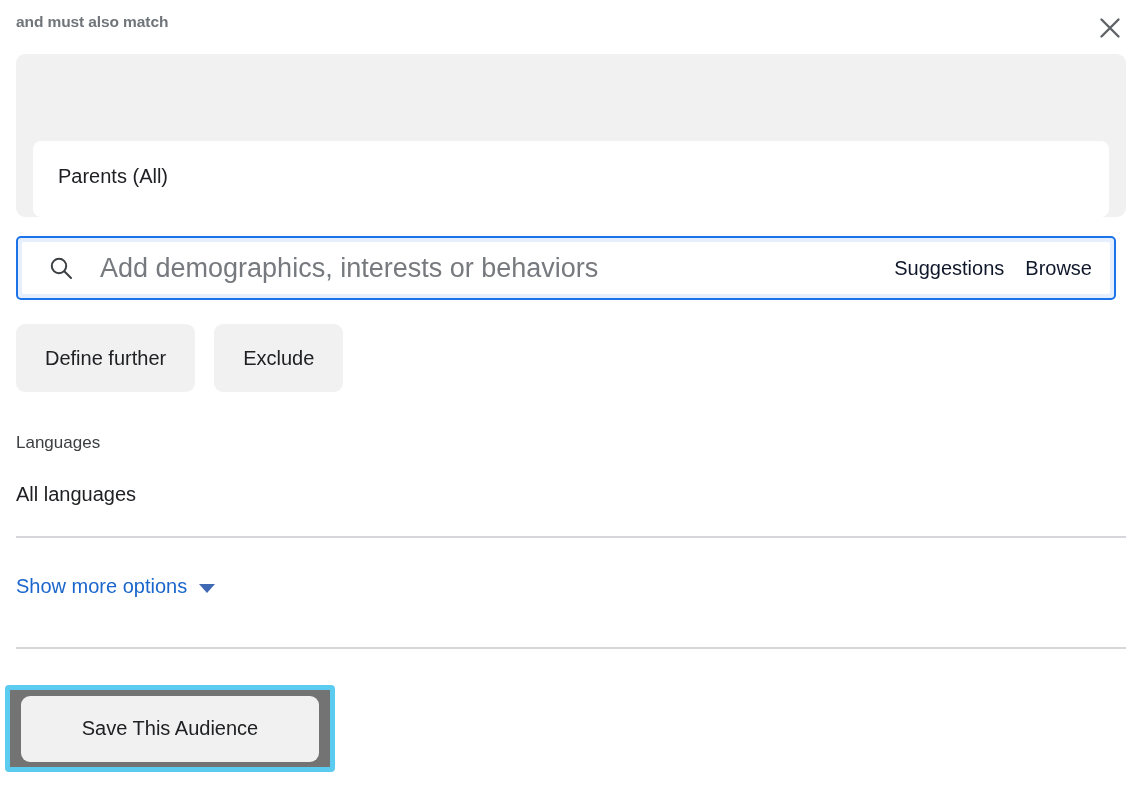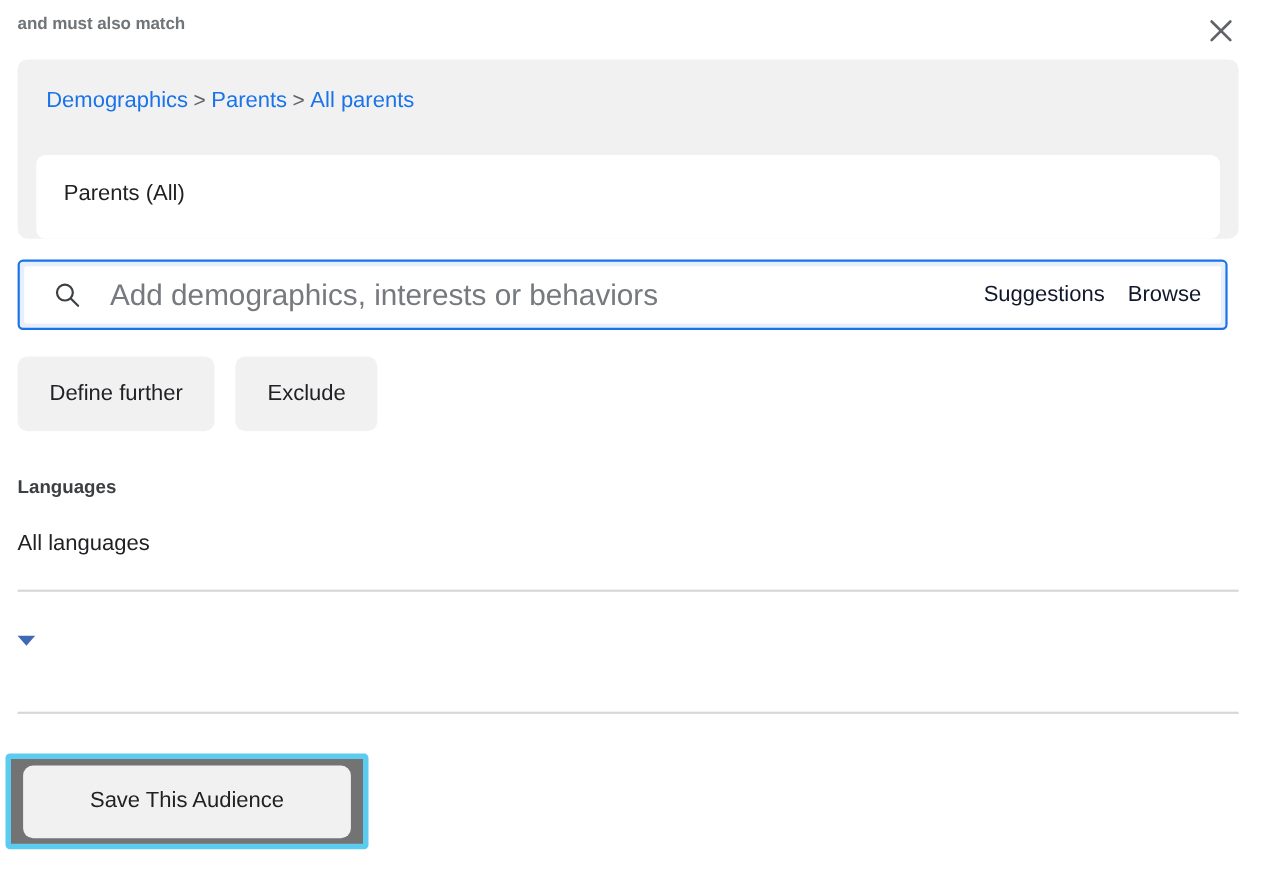--- a/index.html
+++ b/index.html
@@ -184,21 +184,21 @@
     cursor: pointer;
     white-space: nowrap;
   }
 
   
   .section-heading {
     position: absolute;
     left: 16px;
     top: 433px;
     font-size: 17px;
-    font-weight: bold;
+    font-weight: normal;
     color: #3c4043;
     white-space: nowrap;
   }
   .section-value {
     position: absolute;
     left: 16px;
     top: 483px;
     font-size: 20px;
     color: #202124;
     white-space: nowrap;
@@ -275,23 +275,20 @@
   <div class="close-btn">
     <span>
       <svg width="26" height="26" viewBox="0 0 26 26" aria-hidden="true">
         <path d="M4.5 4.5 L21.5 21.5 M21.5 4.5 L4.5 21.5" stroke="#5f6368" stroke-width="2.4" stroke-linecap="round"></path>
       </svg>
     </span>
   </div>
 </div>
 
 <div class="spec-panel">
-  <div class="breadcrumb">
-    <a>Demographics</a><span class="sep">&gt;</span><a>Parents</a><span class="sep">&gt;</span><a>All parents</a>
-  </div>
   <div class="selection-card">
     <div class="label">Parents (All)</div>
   </div>
 </div>
 
 <div class="search-wrap">
   <div class="search-inner">
     <span class="search-icon">
       <svg width="26" height="26" viewBox="0 0 26 26" aria-hidden="true">
         <circle cx="11" cy="11" r="7.2" fill="none" stroke="#3c4043" stroke-width="2"></circle>
@@ -310,20 +307,21 @@
   <button class="chip">Define further</button>
   <button class="chip">Exclude</button>
 </div>
 
 <div class="section-heading">Languages</div>
 <div class="section-value">All languages</div>
 
 <div class="divider one"></div>
 
 <div class="show-more">
+  <span class="txt">Show more options</span>
   <span class="caret"></span>
 </div>
 
 <div class="divider two"></div>
 
 <div class="save-highlight">
   <button class="save-btn">Save This Audience</button>
 </div>
 
 </body></html>

